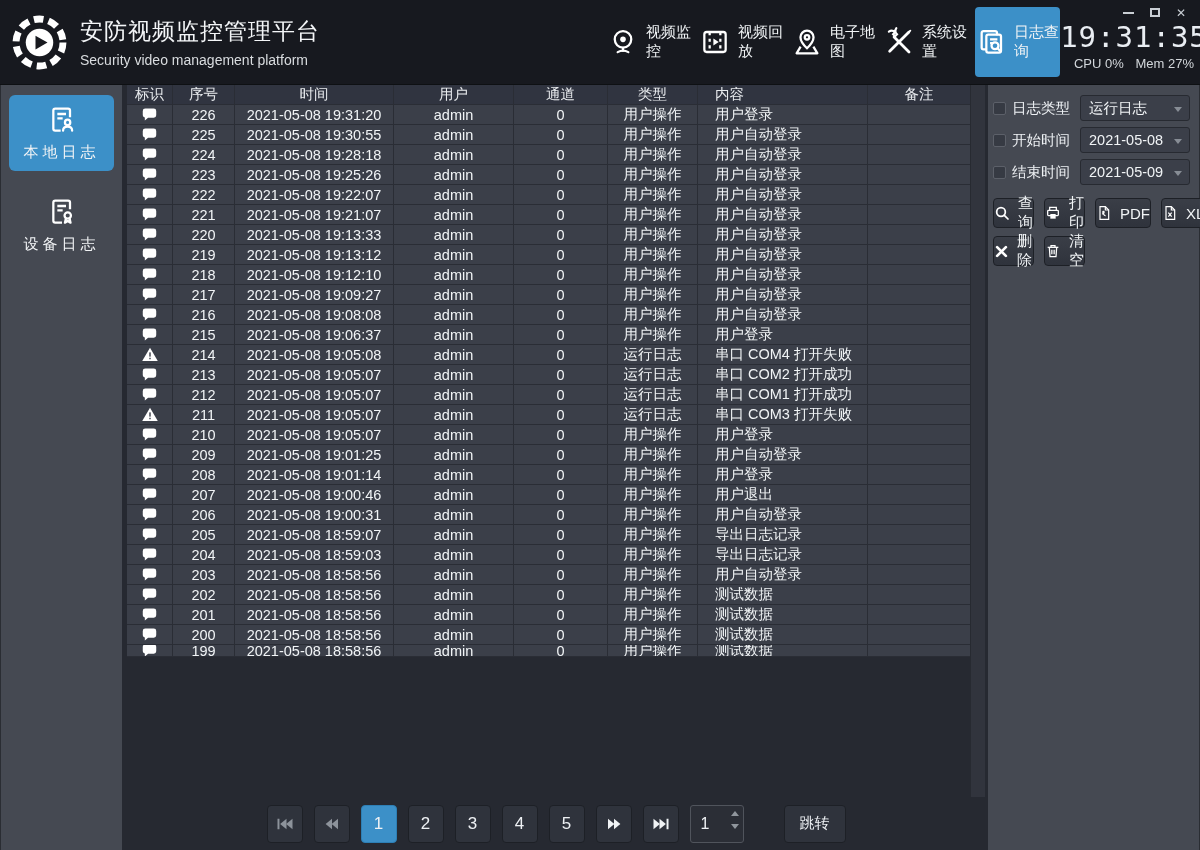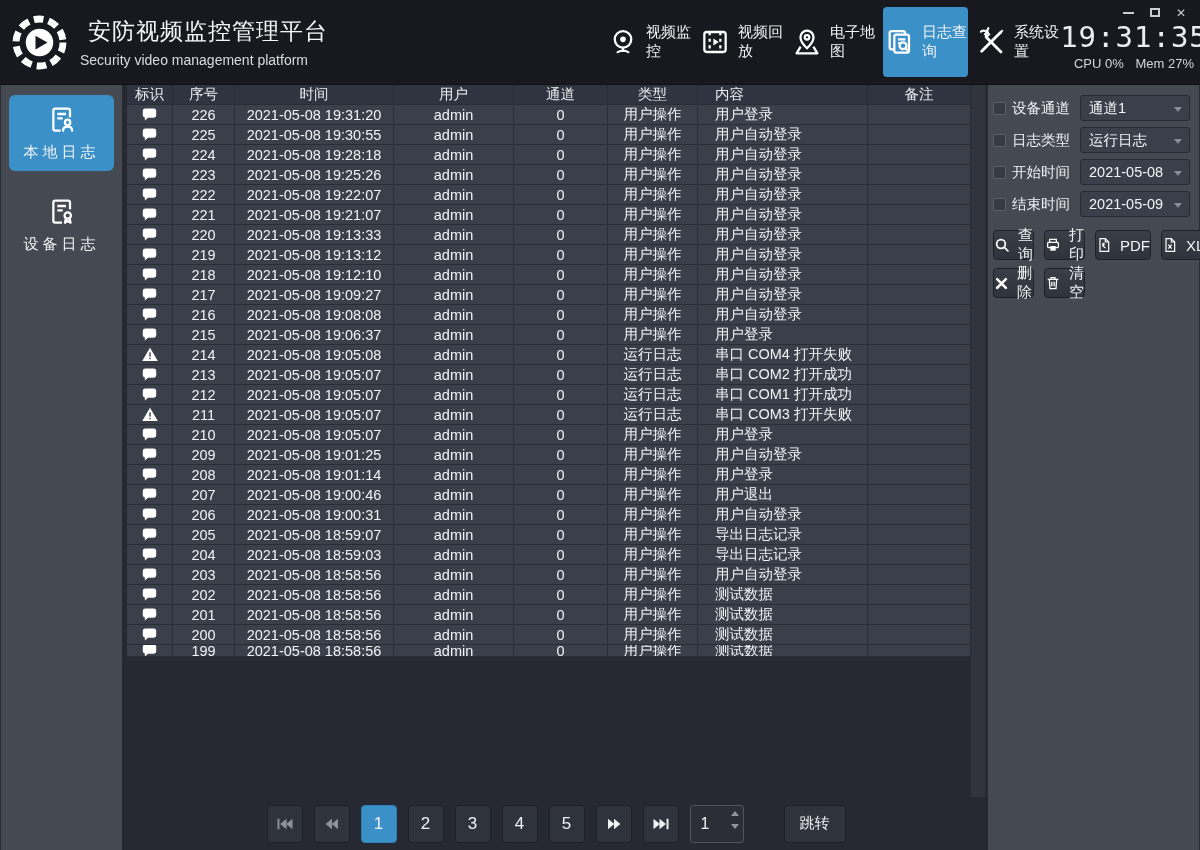--- a/index.html
+++ b/index.html
@@ -8,21 +8,21 @@
     font-family:"Liberation Sans","DejaVu Sans",sans-serif;
     background:#262931; color:#eef1f4; position:relative;
   }
   
   .topbar {
     position:absolute; left:0; top:0; width:1200px; height:85px;
     background:#17191f; display:flex; align-items:center;
     border-bottom:1px solid #0e1013;
   }
   .brand { display:flex; align-items:center; gap:13px; padding-left:12px; }
-  .brand .titles .title { font-size:23px; color:#f4f6f8; letter-spacing:1px;margin-left:8px; }
+  .brand .titles .title { font-size:23px; color:#f4f6f8; letter-spacing:1px; }
   .brand .titles .subtitle { font-size:14px; color:#d9dcdf; margin-top:5px; }
   .nav { margin-left:auto; display:flex; align-items:center; gap:7px; margin-right:8px; }
   .nav-item {
     width:85px; height:70px; display:flex; flex-direction:row; align-items:center;
     justify-content:center; gap:7px; border-radius:4px; font-size:15px; color:#f0f3f5; cursor:default;
   }
   .nav-item.active { background:#3c90c8; }
   .sysbox { width:132px; height:85px; display:flex; flex-direction:column; align-items:center; padding-top:5px; }
   .win-controls { align-self:flex-end; display:flex; gap:16px; padding-right:14px; height:16px; align-items:center; }
   .win-glyph { color:#c9ced4; font-size:12px; line-height:1; }
@@ -133,42 +133,42 @@
     <div class="nav-item">
       <span>
         <svg width="32" height="32" viewBox="0 0 24 24" fill="none" stroke="#ffffff" stroke-width="1.7">
           <path d="M12 3.5c-2.7 0-4.9 2.2-4.9 4.9 0 3.6 4.9 8.3 4.9 8.3s4.9-4.7 4.9-8.3c0-2.7-2.2-4.9-4.9-4.9z"></path>
           <circle cx="12" cy="8.5" r="1.7"></circle>
           <path d="M7.2 15.5l-3 5h15.6l-3-5" stroke-linejoin="round"></path>
         </svg>
       </span>
       <span>电子地图</span>
     </div>
+    <div class="nav-item">
+      <span>
+        <svg width="32" height="32" viewBox="0 0 24 24" fill="none" stroke="#ffffff" stroke-width="2.1" stroke-linecap="round">
+          <path d="M8.3 8.3L19.5 19.5"></path>
+          <path d="M4.4 4.2a3.6 3.6 0 0 1 4.6.5L7.6 6.1l1.5 1.5 1.4-1.4a3.6 3.6 0 0 1-.5-4.6" stroke-width="1.6"></path>
+          <path d="M19.3 4.7L5 19"></path>
+          <path d="M19.3 4.7l1.2-1.2" stroke-width="1.4"></path>
+        </svg>
+      </span>
+      <span>系统设置</span>
+    </div>
     <div class="nav-item active">
       <span>
         <svg width="32" height="32" viewBox="0 0 24 24" fill="none" stroke="#ffffff" stroke-width="1.7">
           <path d="M16.5 7V5.2a1.4 1.4 0 0 0-1.4-1.4H6.4A1.4 1.4 0 0 0 5 5.2v11a1.4 1.4 0 0 0 1.4 1.4h1.8"></path>
           <rect x="8.5" y="6.5" width="11" height="13.5" rx="1.4"></rect>
           <path d="M11.3 10h5.5M11.3 12.8h2.6"></path>
           <circle cx="15" cy="14.8" r="2.6"></circle>
             <path d="M16.9 16.7l2 2" stroke-linecap="round"></path>
         </svg>
       </span>
       <span>日志查询</span>
-    </div>
-    <div class="nav-item">
-      <span>
-        <svg width="32" height="32" viewBox="0 0 24 24" fill="none" stroke="#ffffff" stroke-width="2.1" stroke-linecap="round">
-          <path d="M8.3 8.3L19.5 19.5"></path>
-          <path d="M4.4 4.2a3.6 3.6 0 0 1 4.6.5L7.6 6.1l1.5 1.5 1.4-1.4a3.6 3.6 0 0 1-.5-4.6" stroke-width="1.6"></path>
-          <path d="M19.3 4.7L5 19"></path>
-          <path d="M19.3 4.7l1.2-1.2" stroke-width="1.4"></path>
-        </svg>
-      </span>
-      <span>系统设置</span>
     </div>
   </div>
 
   <div class="sysbox">
     <div class="win-controls">
       <span class="wc-min"></span>
       <span class="wc-max"></span>
       <span class="win-glyph">✕</span>
     </div>
     <div class="clock">19:31:35</div>
@@ -779,28 +779,20 @@
       <span class="arr-up"></span>
       <span class="arr-dn"></span>
     </div>
   </div>
   <div class="pg-btn pg-jump">跳转</div>
 </div>
 
 <div class="rpanel">
   <div class="filter-row">
     <span class="chk"></span>
-    <span class="f-label">设备通道</span>
-    <div class="combo">
-      <span>通道1</span>
-      <span class="combo-arrow"></span>
-    </div>
-  </div>
-  <div class="filter-row">
-    <span class="chk"></span>
     <span class="f-label">日志类型</span>
     <div class="combo">
       <span>运行日志</span>
       <span class="combo-arrow"></span>
     </div>
   </div>
   <div class="filter-row">
     <span class="chk"></span>
     <span class="f-label">开始时间</span>
     <div class="combo">

